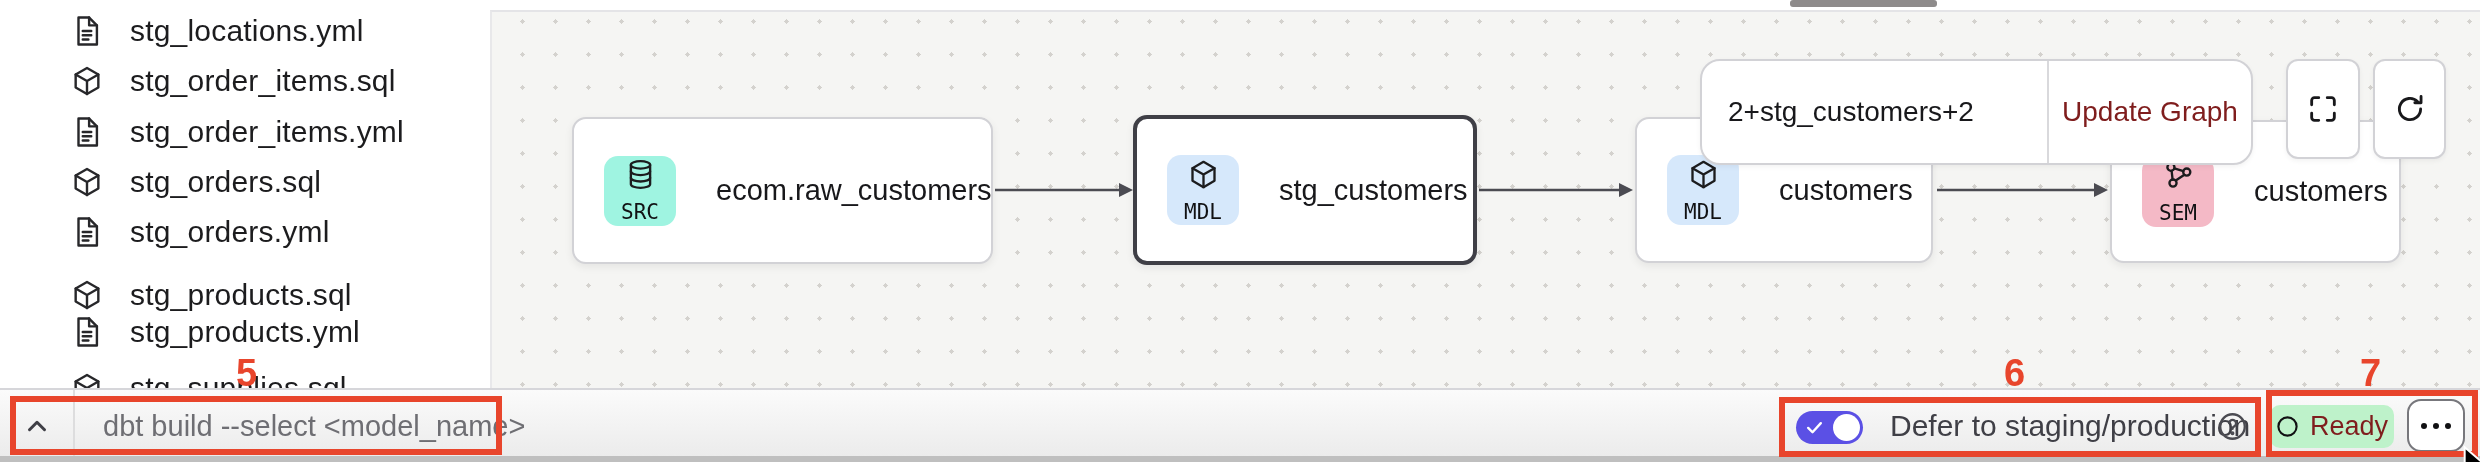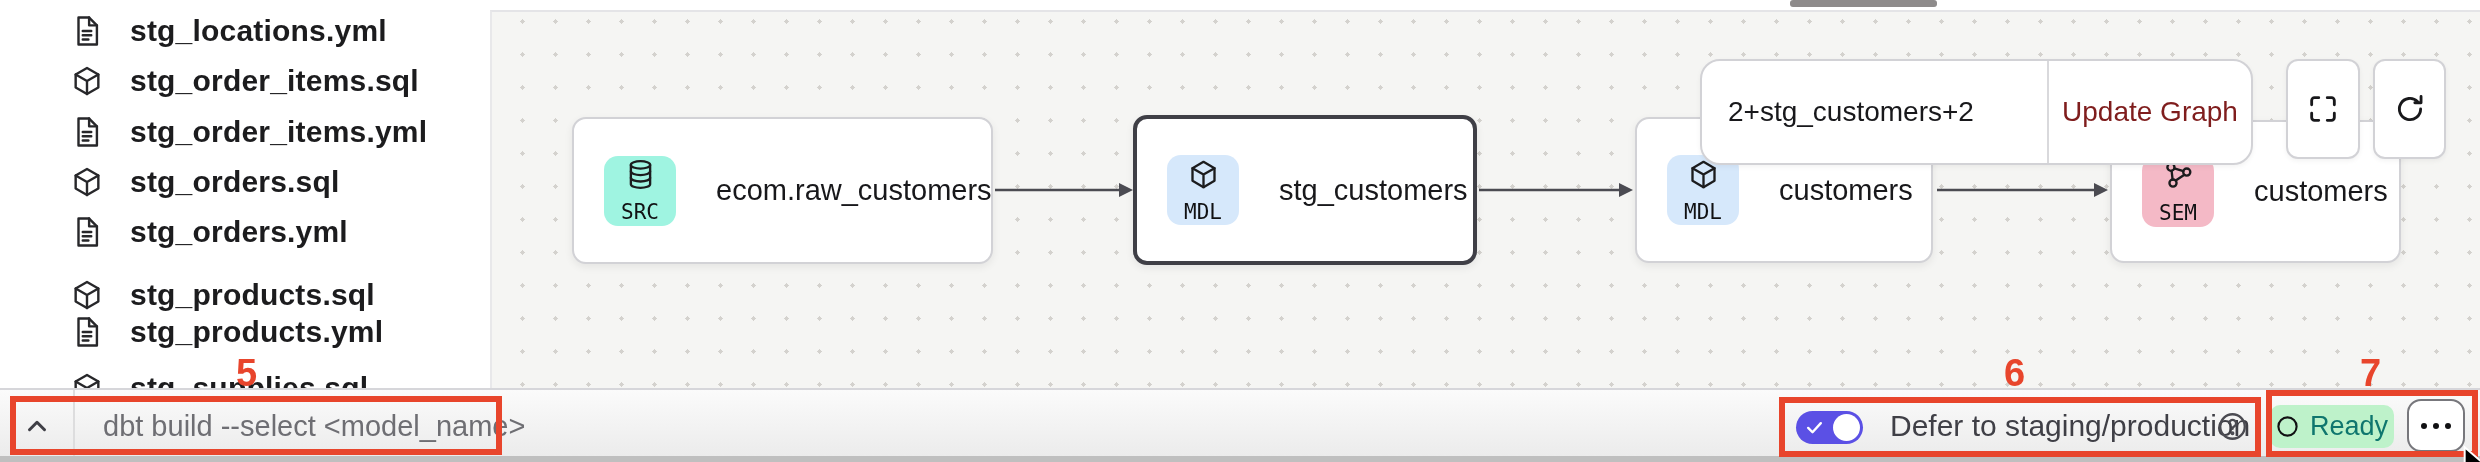--- a/index.html
+++ b/index.html
@@ -4,21 +4,21 @@
 <style>
   * { margin:0; padding:0; box-sizing:border-box; }
   html,body { width:2480px; height:462px; overflow:hidden; }
   body { font-family:"Liberation Sans","DejaVu Sans",sans-serif; background:#ffffff; position:relative; }
   .stage { position:absolute; inset:0; }
 
   
   .sidebar { position:absolute; left:0; top:0; width:490px; height:388px; background:#ffffff; overflow:hidden; }
   .file-row { position:absolute; left:0; width:490px; height:50px; display:flex; align-items:center; padding-left:70px; gap:26px; cursor:pointer; }
   .ficon { width:34px; height:34px; stroke:#27272A; fill:none; stroke-width:1.7; stroke-linejoin:round; stroke-linecap:round; flex:0 0 auto; }
-  .fname { font-size:30px; font-weight:700; color:#1C1C1E; letter-spacing:.2px; white-space:nowrap; }
+  .fname { font-size:30px; font-weight:400; color:#1C1C1E; letter-spacing:.2px; white-space:nowrap; }
 
   
   .canvas { position:absolute; left:490px; top:10px; width:1990px; height:378px;
     background-color:#F5F5F3;
     background-image:radial-gradient(circle,#D4D2CE 2px,transparent 2.2px);
     background-size:33px 33px; background-position:14px 26px;
     border-top:2px solid #E4E4E7; border-left:2px solid #E8E8EA; }
   .hscroll-thumb { position:absolute; left:1790px; top:0; width:147px; height:7px; background:#8E8B8B; border-radius:3px; }
 
   
@@ -57,21 +57,21 @@
   .toggle { position:absolute; left:1796px; top:21px; width:67px; height:33px; border-radius:17px; cursor:pointer; }
   .toggle .check { position:absolute; left:9px; top:7px; width:19px; height:19px; stroke:#ffffff; fill:none; stroke-width:3; stroke-linecap:round; stroke-linejoin:round; }
   .toggle .knob { position:absolute; right:3px; top:3px; width:27px; height:27px; border-radius:50%; background:#ffffff; }
   .defer-label { position:absolute; left:1890px; top:0; height:100%; display:flex; align-items:center; font-size:30px; color:#3F3F46; }
   .help-icon { position:absolute; left:2217px; top:21px; width:31px; height:31px; cursor:pointer; }
   .help-icon svg { width:31px; height:31px; }
 
   .ready-badge { position:absolute; left:2270px; top:15px; width:124px; height:43px; border-radius:10px;
     display:flex; align-items:center; justify-content:center; gap:11px; cursor:pointer; }
   .ready-badge svg { width:23px; height:23px; stroke:#111113; fill:none; stroke-width:2.2; }
-  .ready-text { font-size:27px; font-weight:500; color:#0f766e; }
+  .ready-text { font-size:27px; font-weight:500; color:#7f1d1d; }
   .more-btn { position:absolute; left:2407px; top:9px; width:58px; height:53px; background:#ffffff;
     border:2px solid #77777C; border-radius:14px; display:flex; align-items:center; justify-content:center; gap:6px; cursor:pointer; }
   .more-btn i { width:6px; height:6px; border-radius:50%; background:#111113; }
 
   .bottom-edge { position:absolute; left:0; top:456px; width:2480px; height:6px; background:#BFBFBF; }
 
   
   .anno-box { position:absolute; border:6px solid #E8452C; z-index:30; pointer-events:none; }
   .anno-num { position:absolute; font-size:38px; font-weight:bold; color:#E8452C; z-index:30; pointer-events:none; }
 

